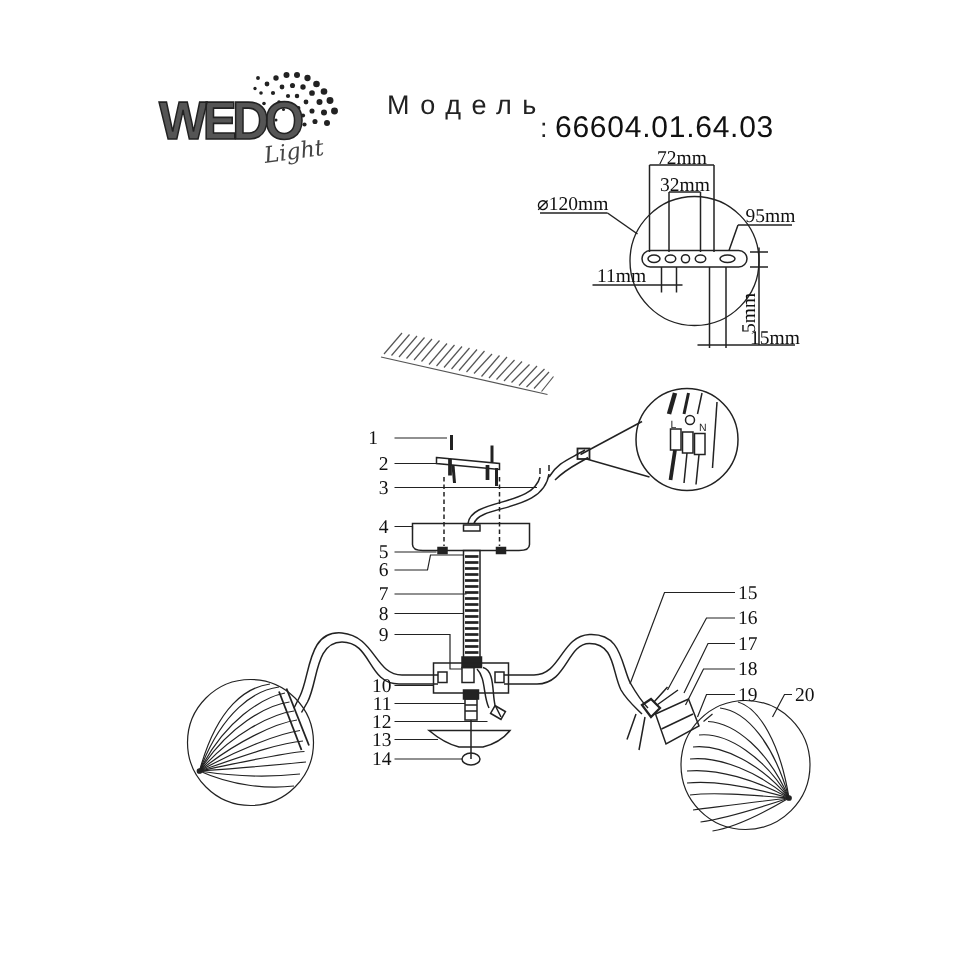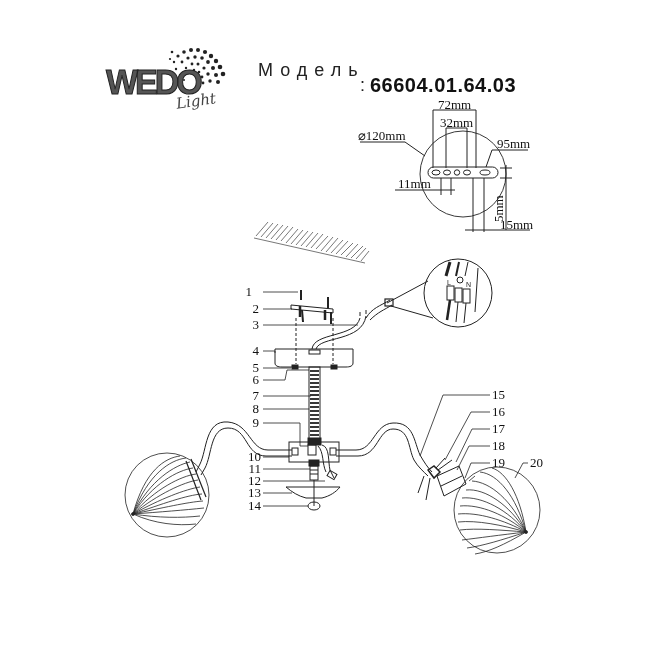--- a/index.html
+++ b/index.html
@@ -2,21 +2,21 @@
 <html><head>
 <meta charset="utf-8">
 <style>
   html, body { margin:0; padding:0; background:#ffffff; }
   body { width:650px; height:650px; position:relative; overflow:hidden; font-family:"Liberation Sans", sans-serif; }
   .abs { position:absolute; }
   #logo { left:98px; top:42px; width:145px; height:70px;text-align:right; }
   .logo-text { position:absolute; left:8px; top:20px; font-family:"Liberation Sans", sans-serif; font-weight:bold; font-size:34px; letter-spacing:-3px; color:#555; -webkit-text-stroke:1px #222; transform:scaleY(1.05); }
   .logo-script { position:absolute; left:78px; top:50px; font-family:"DejaVu Serif", serif; font-style:italic; font-size:15px; color:#444; transform:rotate(-8deg); }
   #model-label { left:258px; top:60px; font-size:18px; color:#222; letter-spacing:7px; }
-  #model-number { left:370px; top:74px; font-size:20px; font-weight:bold; color:#111; letter-spacing:0.5px; }
+  #model-number { left:370px; top:74px; font-size:20px; font-weight:normal; color:#111; letter-spacing:0.5px; }
   svg#drawing { position:absolute; left:0; top:0; }
   .dim { font-family:"Liberation Serif", serif; font-size:13px; fill:#111; }
   .num { font-family:"Liberation Serif", serif; font-size:13px; fill:#111; }
 </style>
 </head>
 <body>
 
 <div id="logo" class="abs">
   <svg width="145" height="70" style="position:absolute;left:0;top:0">
     <g fill="#222">

